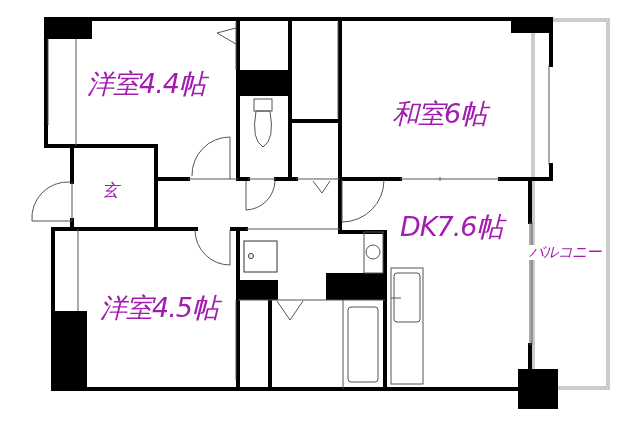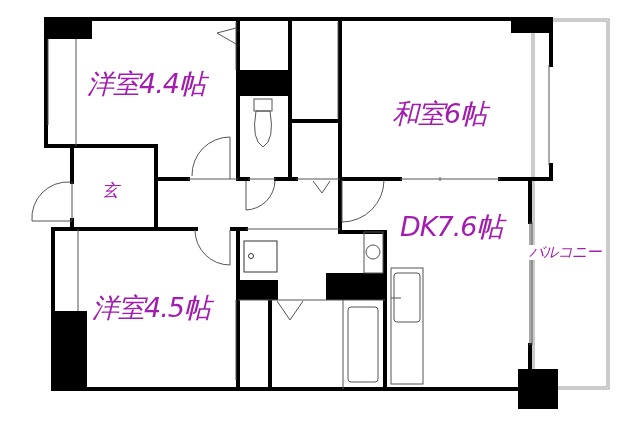--- a/index.html
+++ b/index.html
@@ -125,14 +125,14 @@
     <polyline points="236,28 217,33 236,44"></polyline>
     <polyline points="313,181 322,193 330,181"></polyline>
     <polyline points="277,301 290,320 303,301"></polyline>
   </g>
 </svg>
 
 <div class="lbl room-lg" style="left:87px;top:70px;">洋室4.4帖</div>
 <div class="lbl room-lg" style="left:392px;top:100px;text-align:right;">和室6帖</div>
 <div class="lbl room-sm" style="left:102px;top:182px;">玄</div>
 <div class="lbl room-lg" style="left:400px;top:213px;">DK7.6帖</div>
-<div class="lbl room-lg" style="left:92px;top:294px;">洋室4.5帖</div>
+<div class="lbl room-lg" style="left:100px;top:294px;">洋室4.5帖</div>
 <div class="lbl balcony" style="left:529px;top:223px;background:#fff;margin-top:22px;">バルコニー</div>
 
 </body></html>

